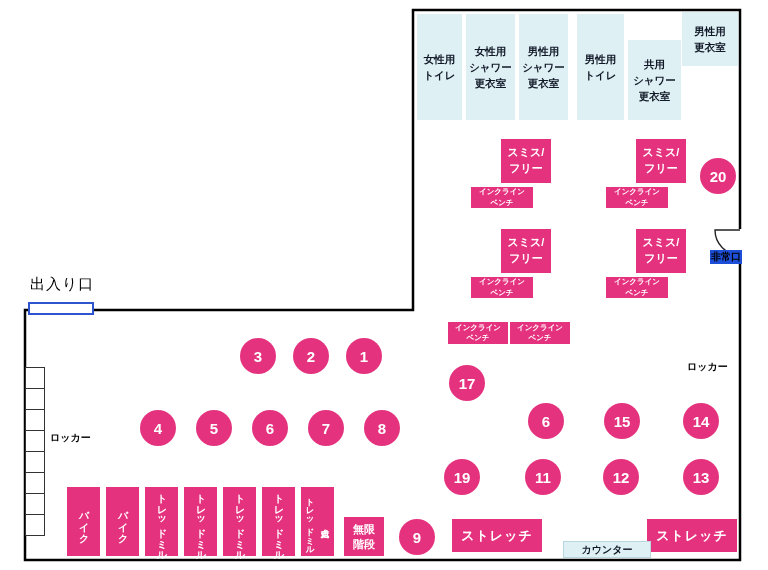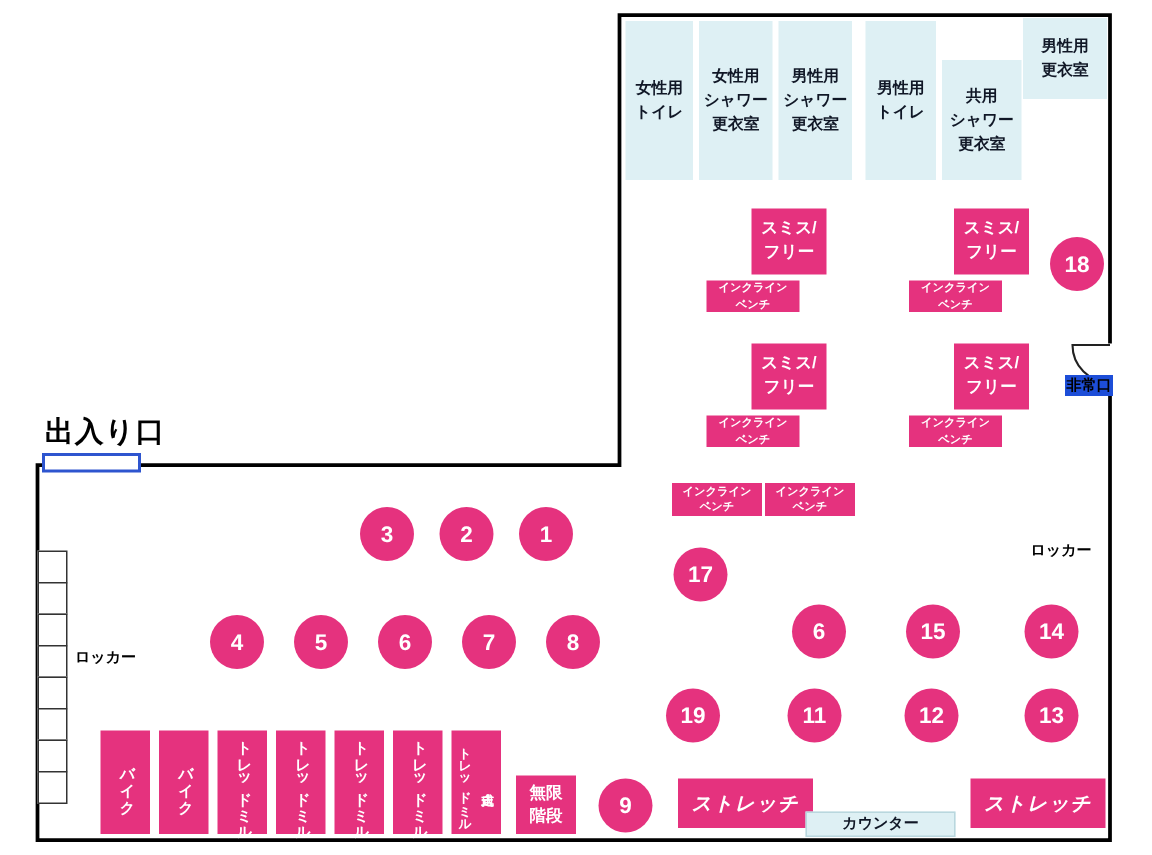--- a/index.html
+++ b/index.html
@@ -9,40 +9,40 @@
   }
   .walls{position:absolute;left:0;top:0;}
   
   .pink{
     position:absolute;background:var(--pink);color:#fff;font-weight:700;
     display:flex;align-items:center;justify-content:center;text-align:center;
     white-space:pre-line;box-sizing:border-box;
   }
   .smith{font-size:11px;line-height:1.45;margin-left:24px;}
   .bench{font-size:7.5px;line-height:1.4;}
-  .stretch{font-size:13px;letter-spacing:1px;font-style:italic;}
+  .stretch{font-size:13px;letter-spacing:1px;}
   .stairs{font-size:11px;line-height:1.35;}
   .vmach{writing-mode:vertical-rl;text-orientation:upright;font-size:10px;line-height:16px;}
   .vmach.small{font-size:8.5px;line-height:15px;}
   
   .circle{
     position:absolute;width:36px;height:36px;border-radius:50%;background:var(--pink);
     color:#fff;font-weight:700;font-size:15px;display:flex;align-items:center;justify-content:center;
   }
   
   .room{
     position:absolute;background:var(--cyan);color:#101726;font-weight:700;
     font-size:10.5px;line-height:1.55;display:flex;align-items:center;justify-content:center;
     text-align:center;white-space:pre-line;box-sizing:border-box;
   }
   .oxygen{font-size:12.5px;border:1px solid #c2dde3;}
   .counter{font-size:10px;font-weight:600;border:1px solid #b9d7de;}
   
   .label{position:absolute;color:#000;}
-  .entrance-label{font-size:19px;font-weight:700;letter-spacing:1px;}
+  .entrance-label{font-size:15px;font-weight:400;letter-spacing:1px;}
   .small-label{font-size:10px;font-weight:600;}
   .exit-label{font-size:10px;font-weight:600;background:#1d4ed8;padding:0 1px;}
   
   .entrance-door{
     position:absolute;left:28px;top:302px;width:66px;height:13px;background:#fff;
     border:2px solid var(--door_blue);box-sizing:border-box;
   }
   
   .locker-col{position:absolute;left:25px;top:368px;width:20px;}
   .locker-cell{
@@ -127,31 +127,31 @@
   <div class="circle" style="left:364px;top:410px">8</div>
   <div class="circle" style="left:399px;top:519px">9</div>
   <div class="circle" style="left:444px;top:459px">19</div>
   <div class="circle" style="left:525px;top:459px">11</div>
   <div class="circle" style="left:603px;top:459px">12</div>
   <div class="circle" style="left:683px;top:459px">13</div>
   <div class="circle" style="left:683px;top:403px">14</div>
   <div class="circle" style="left:604px;top:403px">15</div>
   <div class="circle" style="left:528px;top:403px">6</div>
   <div class="circle" style="left:449px;top:365px">17</div>
-  <div class="circle" style="left:700px;top:158px">18</div>
+  <div class="circle" style="left:700px;top:158px">20</div>
 
   <div class="pink vmach" style="left:67px;top:487px;width:33px;height:69px">バイク</div>
   <div class="pink vmach" style="left:106px;top:487px;width:33px;height:69px">バイク</div>
   <div class="pink vmach" style="left:145px;top:487px;width:33px;height:69px">トレッドミル</div>
   <div class="pink vmach" style="left:184px;top:487px;width:33px;height:69px">トレッドミル</div>
   <div class="pink vmach" style="left:223px;top:487px;width:33px;height:69px">トレッドミル</div>
   <div class="pink vmach" style="left:262px;top:487px;width:33px;height:69px">トレッドミル</div>
   <div class="pink vmach small" style="left:301px;top:487px;width:33px;height:69px">自走式
 トレッドミル</div>
 
   <div class="pink stairs" style="left:344px;top:517px;width:40px;height:39px">無限
 階段</div>
 
   <div class="pink stretch" style="left:452px;top:519px;width:90px;height:33px">ストレッチ</div>
   <div class="pink stretch" style="left:647px;top:519px;width:90px;height:33px">ストレッチ</div>
-  <div class="room counter" style="left:537px;top:541px;width:100px;height:17px">カウンター</div>
+  <div class="room counter" style="left:563px;top:541px;width:88px;height:17px">カウンター</div>
 
 </div>
 
 </body></html>

